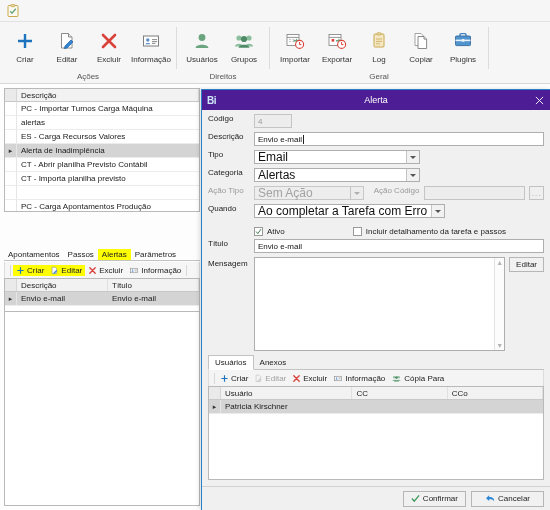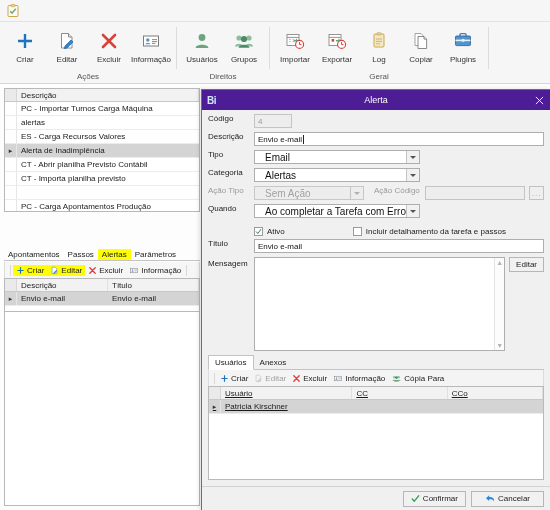--- a/index.html
+++ b/index.html
@@ -126,21 +126,21 @@
     height: 14px; border: 1px solid #aeaeae; background: #fff; font-size: 8px;
     color: #111; padding: 0 3px; display: flex; align-items: center; overflow: hidden;
     white-space: nowrap;
   }
   .inp.ro { background: #ededed; border-color: #c4c4c4; color: #9a9a9a; }
   .inp.caret::after { content: ""; display: inline-block; width: 1px; height: 9px;
                       background: #222; margin-left: 1px; }
 
   .combo {
     height: 14px; border: 1px solid #aeaeae; background: #fff; display: flex;
-    align-items: center; font-size: 10px; color: #111; padding-left: 10px; position: relative;
+    align-items: center; font-size: 12px; color: #111; padding-left: 3px; position: relative;
   }
   .combo .cbtn {
     position: absolute; right: 0; top: 0; bottom: 0; width: 13px; background: #f1f1f1;
     border-left: 1px solid #c4c4c4; display: flex; align-items: center; justify-content: center;
   }
   .combo.dis { background: #ededed; border-color: #c8c8c8; color: #a2a2a2; }
   .combo.dis .cbtn { background: #ededed; }
   .caret-dn { width: 0; height: 0; border-left: 3px solid transparent;
               border-right: 3px solid transparent; border-top: 3px solid #555; }
   .caret-dn.dis { border-top-color: #b0b0b0; }
@@ -175,21 +175,21 @@
   
   .sec-tabs { display: flex; align-items: flex-end; height: 14px; margin-top: 5px;
               border-bottom: 1px solid #c3c3c3; }
   .sec-tab { font-size: 8px; padding: 2px 6px; color: #222; }
   .sec-tab.active { background: #fff; border: 1px solid #c3c3c3; border-bottom: 1px solid #fff;
                     margin-bottom: -1px; }
 
   .sec-toolbar { display: flex; align-items: center; height: 16px; background: #f4f4f4;
                  padding-left: 3px; border-left: 1px solid #dcdcdc; border-right: 1px solid #dcdcdc; }
 
-  .ugrid { border: 1px solid #b9b9b9; background: #fff; height: 94px; overflow: hidden; text-decoration: underline; }
+  .ugrid { border: 1px solid #b9b9b9; background: #fff; height: 94px; overflow: hidden; }
 
   .footer {
     position: absolute; left: 0; right: 0; bottom: 0; height: 24px; background: #f0f0f0;
     border-top: 1px solid #d2d2d2; display: flex; align-items: center;
     justify-content: flex-end; gap: 5px; padding-right: 6px;
   }
 
   .ico { display: inline-flex; align-items: center; justify-content: center; }
 </style>
 </head>
@@ -507,21 +507,21 @@
               <i class="caret-dn dis"></i>
             </span>
         </span>
         <span class="flabel dim" style="width:auto;flex:0 0 auto;margin-left:10px;margin-right:5px">Ação Código</span>
         <span class="inp ro" style="width:110px"></span>
         <span class="btn-ell" style="margin-left:4px">...</span>
       </div>
 
       <div class="frow">
         <span class="flabel">Quando</span>
-        <span class="combo" style="width:166px">
+        <span class="combo" style="width:191px">
           <span>Ao completar a Tarefa com Erro</span>
           <span class="cbtn">
               <i class="caret-dn"></i>
             </span>
         </span>
       </div>
 
       <div class="chkrow">
         <span class="chk">
           <svg width="7" height="7" viewBox="0 0 10 10">

